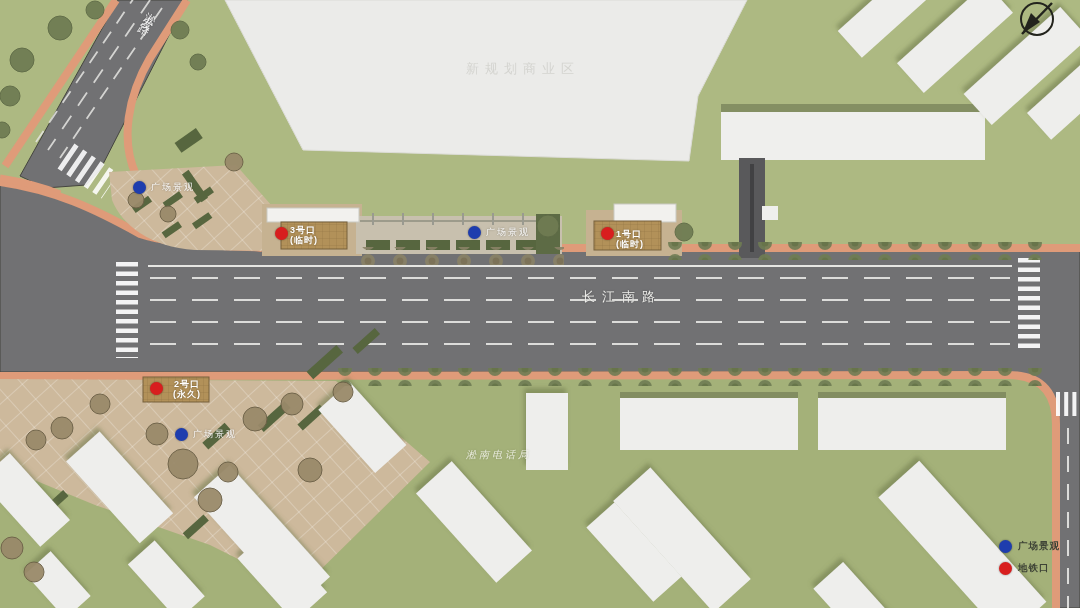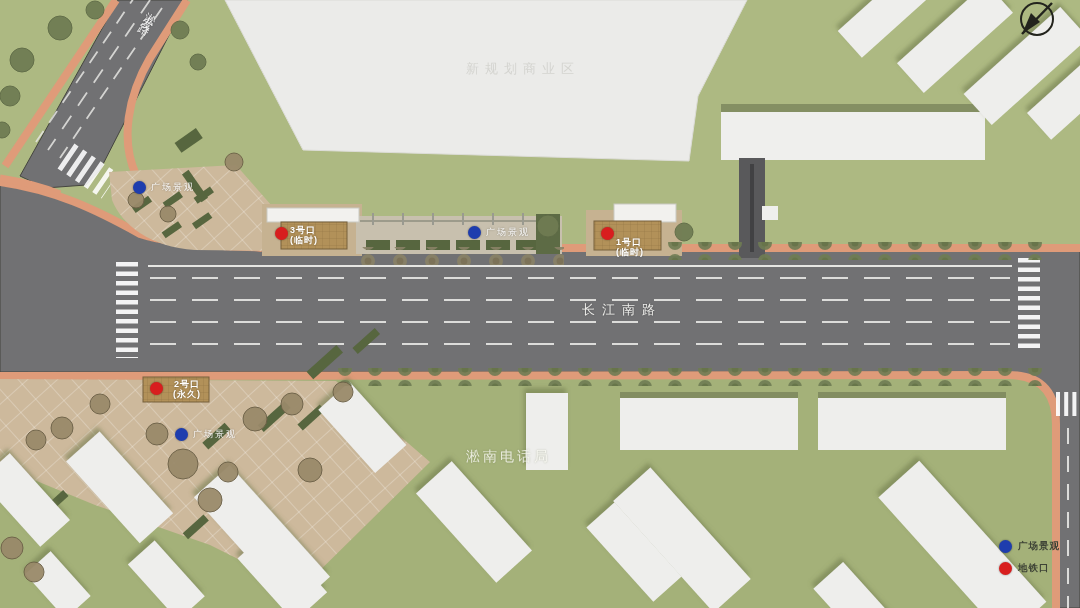--- a/index.html
+++ b/index.html
@@ -8,21 +8,21 @@
     font-family:"Liberation Sans","DejaVu Sans",sans-serif;
     background:#a6b37b;
   }
   #basemap{position:absolute;left:0;top:0;}
   .lbl{position:absolute;white-space:nowrap;color:#fff;}
   .road-name{font-size:13px;letter-spacing:7px;color:#efefec;text-shadow:0 0 2px rgba(0,0,0,.35);}
   .cross-road{font-size:11.5px;letter-spacing:6px;color:rgba(255,255,255,.88);
     writing-mode:vertical-rl;transform:rotate(31deg);transform-origin:top center;
     text-shadow:0 0 2px rgba(0,0,0,.3);}
   .area-faint{font-size:13px;letter-spacing:6px;color:#d4d4d0;}
-  .bldg-name{font-size:14px;letter-spacing:3px;color:rgba(252,253,246,.82);text-shadow:0 0 2px rgba(90,100,60,.4);}
+  .bldg-name{font-size:10px;letter-spacing:3px;color:rgba(252,253,246,.82);text-shadow:0 0 2px rgba(90,100,60,.4);font-style:italic;}
   .marker{position:absolute;display:flex;align-items:center;gap:5px;}
   .dot{width:13px;height:13px;border-radius:50%;flex:0 0 auto;box-shadow:0 0 2px rgba(0,0,0,.45);}
   .dot-blue{background:#1e3dae;}
   .dot-red{background:#d81e1e;}
   .pv-label{font-size:9px;letter-spacing:2px;color:rgba(255,255,255,.95);text-shadow:0 0 2px rgba(0,0,0,.4);}
   .entrance{position:absolute;}
   .entrance .dot{position:absolute;left:7px;top:5px;width:13px;height:13px;}
   .entrance .txt{margin-left:22px;margin-top:3px;font-size:9px;font-weight:bold;
     line-height:10px;color:#fff;text-shadow:0 0 2px rgba(0,0,0,.4);letter-spacing:1px;}
   #legend{position:absolute;left:999px;top:540px;display:flex;flex-direction:column;gap:9px;}
@@ -238,21 +238,21 @@
       </g>
     </g>
 
     <g>
       <circle cx="1037" cy="19" r="16" fill="none" stroke="#23241d" stroke-width="2"></circle>
       <line x1="1022" y1="34" x2="1052" y2="3" stroke="#23241d" stroke-width="2.5"></line>
       <polygon points="1022,34 1040,22 1031,13" fill="#23241d"></polygon>
     </g>
   </svg>
 
-  <div class="lbl road-name" style="left:582px;top:301px;font-family:Liberation Serif, serif;">长江南路</div>
+  <div class="lbl road-name" style="left:582px;top:288px;font-family:Liberation Serif, serif;">长江南路</div>
 
   <div class="lbl cross-road" style="left:150px;top:6px;">淞发路</div>
 
   <div class="lbl area-faint" style="left:466px;top:60px;">新规划商业区</div>
 
   <div class="lbl bldg-name" style="left:466px;top:448px;">淞南电话局</div>
 
   <div class="marker" style="left:133px;top:181px;">
     <span class="dot dot-blue"></span>
     <span class="pv-label">广场景观</span>
@@ -268,21 +268,21 @@
 
   <div class="entrance" style="left:268px;top:222px;width:66px;height:27px;">
     <span class="dot dot-red"></span>
     <div class="txt">
       <div>3号口</div>
       <div>(临时)</div>
     </div>
   </div>
   <div class="entrance" style="left:594px;top:221px;width:67px;height:29px;">
     <span class="dot dot-red" style="top:6px;"></span>
-    <div class="txt" style="margin-top:16px;">
+    <div class="txt" style="margin-top:8px;">
       <div>1号口</div>
       <div>(临时)</div>
     </div>
   </div>
   <div class="entrance" style="left:143px;top:377px;width:66px;height:25px;">
     <span class="dot dot-red"></span>
     <div class="txt" style="margin-top:2px;text-align:center;">
       <div>2号口</div>
       <div>(永久)</div>
     </div>

